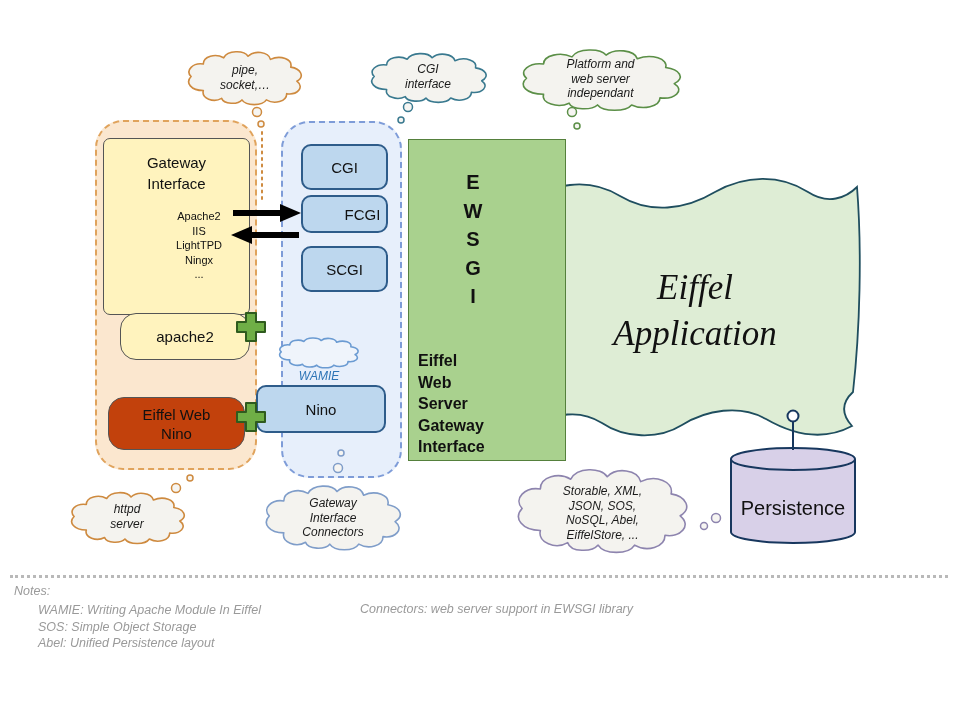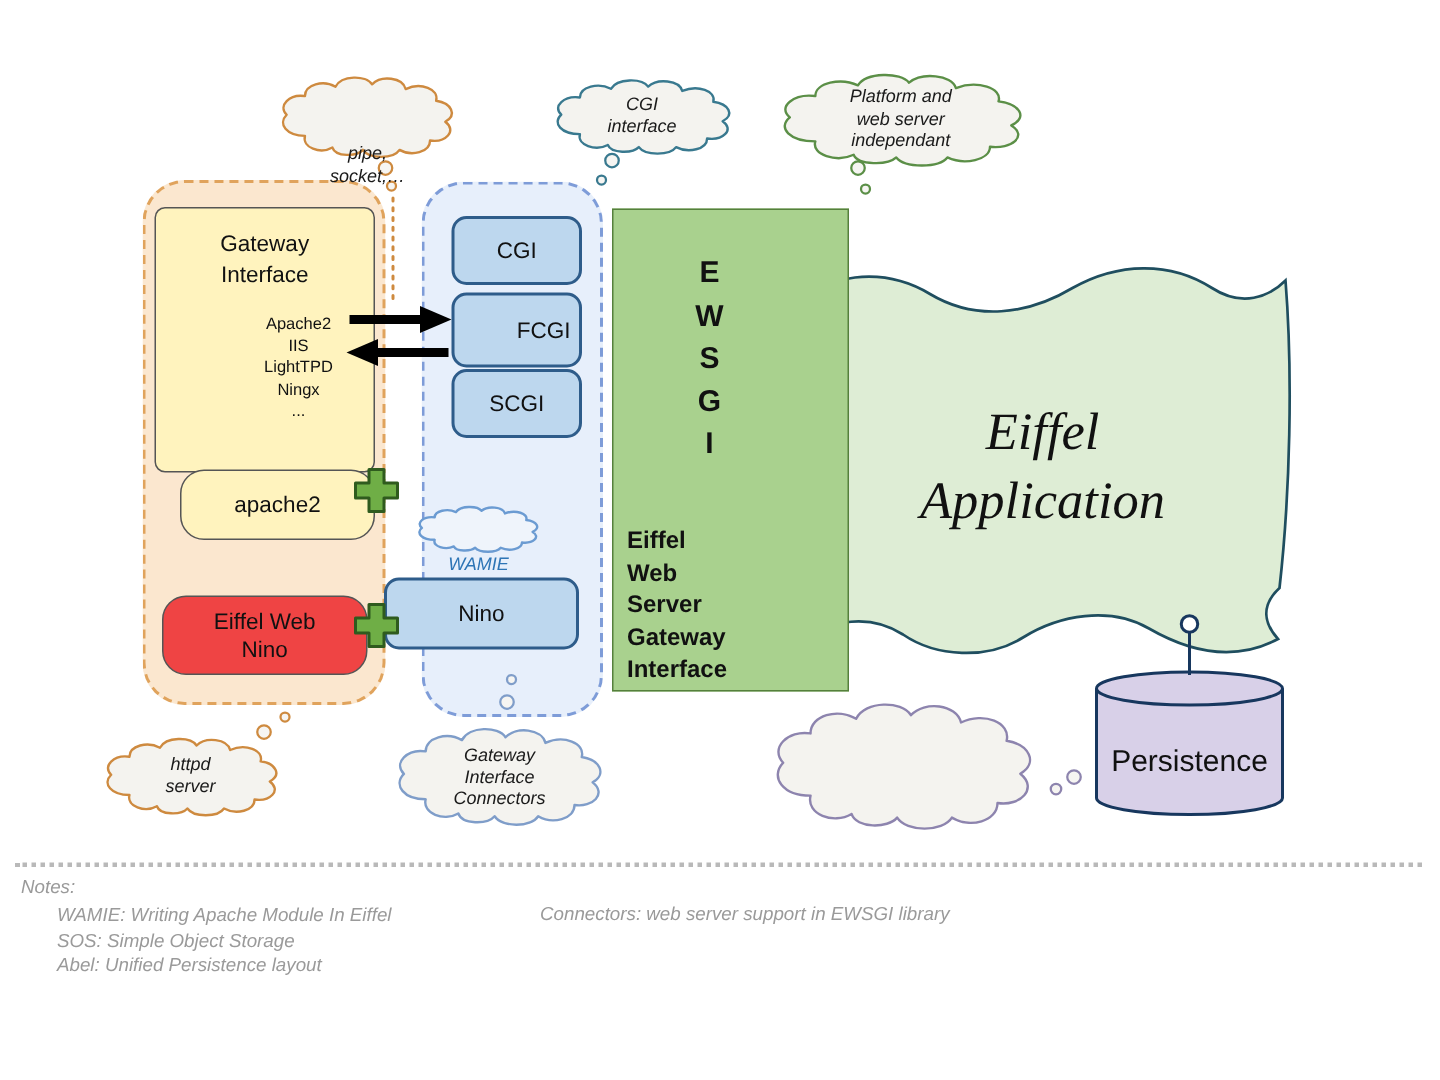--- a/index.html
+++ b/index.html
@@ -23,29 +23,29 @@
     background:#FFF3BE; border:1.4px solid #555; border-radius:7px; z-index:3; }
   .gw-title { position:absolute; left:0; top:13px; width:100%; text-align:center;
     font-size:15px; line-height:21px; }
   .gw-servers { position:absolute; left:45px; top:70px; width:100px; text-align:center;
     font-size:11px; line-height:14.5px; }
   .gw-servers span { display:block; }
   .apache-box { position:absolute; left:120px; top:313px; width:130px; height:47px;
     background:#FFF3BE; border:1.4px solid #555; border-radius:16px; z-index:3;
     display:flex; align-items:center; justify-content:center; font-size:15px; }
   .nino-ybox { position:absolute; left:108px; top:397px; width:137px; height:53px;
-    background:#ef4444; border:1.4px solid #555; border-radius:16px; z-index:3;
+    background:#c2410c; border:1.4px solid #555; border-radius:16px; z-index:3;
     display:flex; align-items:center; justify-content:center; font-size:15px;
     line-height:19px; text-align:center; }
 
   
   .bluebox { position:absolute; background:#BDD7EE; border:2px solid #2E5C8A; border-radius:10px;
     display:flex; align-items:center; justify-content:center; font-size:15px; z-index:3; }
   .bb-cgi  { left:301px; top:144px; width:87px;  height:46px; }
-  .bb-fcgi { left:301px; top:195px; width:87px;  height:50px;padding-left:36px; }
+  .bb-fcgi { left:301px; top:195px; width:87px;  height:38px;padding-left:36px; }
   .bb-scgi { left:301px; top:246px; width:87px;  height:46px; }
   .bb-mod  { left:256px; top:296px; width:133px; height:49px; }
   .bb-nino { left:256px; top:385px; width:130px; height:48px; }
 
   
   .ewsgi-box { position:absolute; left:408px; top:139px; width:158px; height:322px;
     background:#A9D18E; border:1.5px solid #55803C; z-index:3; }
   .ewsgi-letters { position:absolute; left:0; top:28px; width:128px; text-align:center;
     font-weight:bold; font-size:20px; }
   .ewsgi-letters span { display:block; line-height:28.5px; }
@@ -55,21 +55,21 @@
   
   .app-title { position:absolute; left:540px; top:265px; width:310px; text-align:center;
     font-family:"Liberation Serif", serif; font-style:italic; font-size:35px;
     line-height:46px; z-index:5; }
   .persist-label { position:absolute; left:729px; top:497px; width:128px; text-align:center;
     font-size:20px; z-index:5; }
 
   
   .cloud-text { position:absolute; font-style:italic; font-size:12px; line-height:14.5px;
     text-align:center; color:#1a1a1a; white-space:pre-line; z-index:5; }
-  .ct-pipe     { left:195px; top:63px;  width:100px;margin-top:32px; }
+  .ct-pipe     { left:195px; top:63px;  width:100px; }
   .ct-cgi      { left:378px; top:62px;  width:100px; }
   .ct-platform { left:528px; top:57px;  width:145px; }
   .ct-httpd    { left:77px;  top:502px; width:100px; }
   .ct-gwconn   { left:272px; top:496px; width:122px; }
   .ct-storable { left:520px; top:484px; width:165px; }
   .ct-wamie    { left:279px; top:345px; width:80px; color:#2E75B6;margin-top:24px; }
 
   
   .cloud { fill:#F4F3EF; stroke-width:1.6px; }
   .cl-orange { stroke:#CE8A3F; }
@@ -233,20 +233,24 @@
   <div class="cloud-text ct-cgi">CGI
 interface</div>
   <div class="cloud-text ct-platform">Platform and
 web server
 independant</div>
   <div class="cloud-text ct-httpd">httpd
 server</div>
   <div class="cloud-text ct-gwconn">Gateway
 Interface
 Connectors</div>
+  <div class="cloud-text ct-storable">Storable, XML,
+JSON, SOS,
+NoSQL, Abel,
+EiffelStore, ...</div>
   <div class="cloud-text ct-wamie">WAMIE</div>
 
   <div class="notes-sep"></div>
   <div class="notes-heading">Notes:</div>
   <div class="notes-lines">
     <div>WAMIE: Writing Apache Module In Eiffel</div>
     <div>SOS: Simple Object Storage</div>
     <div>Abel: Unified Persistence layout</div>
   </div>
   <div class="connectors-note">Connectors: web server support in EWSGI library</div>

